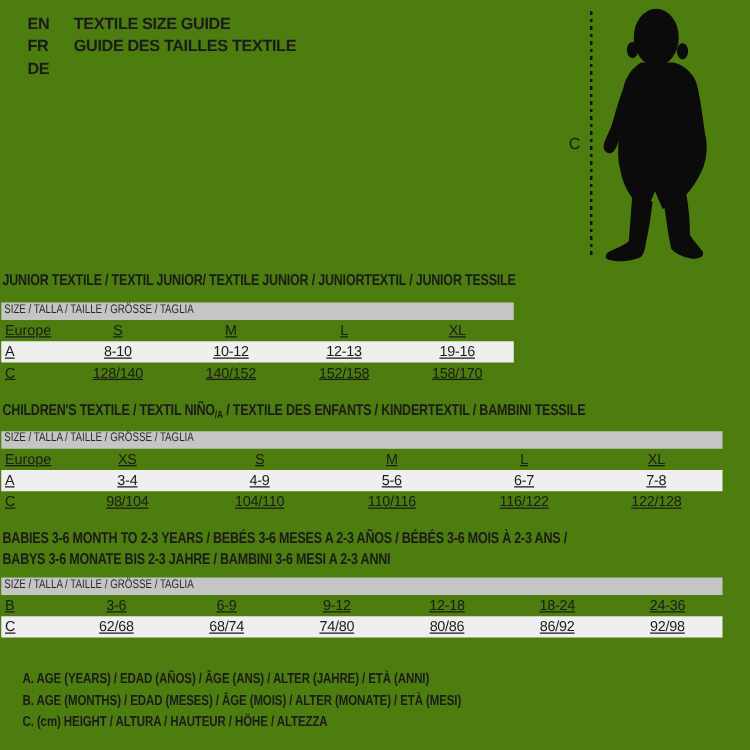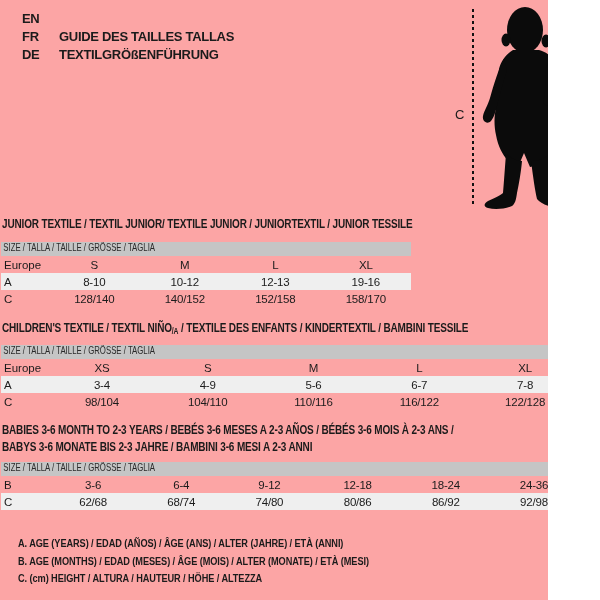--- a/index.html
+++ b/index.html
@@ -1,17 +1,17 @@
 <!DOCTYPE html>
 <html><head>
 <meta charset="utf-8">
 <style>
   html,body { margin:0; padding:0; background:#fff; }
   #canvas {
-    position:relative; width:548px; height:600px; background:#fca5a5;
+    position:relative; width:600px; height:600px; background:#4d7c0f;
     font-family:"Liberation Sans", sans-serif; color:var(--ink,#1b1b1b);
     overflow:hidden;
   }
 
   
   #lang-block { position:absolute; left:22px; top:10px; font-weight:700;
     font-size:13px; line-height:18px; letter-spacing:-0.3px; }
   .lang-row { display:flex; white-space:nowrap; }
   .lang-code { width:37px; }
 
@@ -32,46 +32,46 @@
   .heading-sub { font-size:8.5px; vertical-align:-2px; }
 
   .size-table { position:absolute; left:0; right:0; }
   .s0 .size-table { top:26px; }
   .s1 .size-table { top:25px; }
   .s2 .size-table { top:40px; }
 
   .tbar { height:14px; background:var(--bar,#c5c5c5); display:flex; align-items:flex-start; }
   .tbar-label { font-size:10px; white-space:nowrap; padding-left:3px;
     transform:scaleX(0.78); transform-origin:0 50%; color:#2a2a2a; }
-  .trow { display:flex; align-items:center; height:17px; font-size:11.5px; }
+  .trow { display:flex; align-items:center; height:17px; font-size:11.5px;text-decoration:underline; }
   .trow.shaded { background:var(--shade,#efefef); }
   .rlabel { width:48px; padding-left:3px; box-sizing:border-box; }
   .cell { flex:1; text-align:center; letter-spacing:-0.2px; }
 
   
   #footnotes { position:absolute; left:18px; top:535px; font-weight:700;
     font-size:11.5px; line-height:17.5px; white-space:nowrap;
     transform:scaleX(0.8); transform-origin:0 0; letter-spacing:-0.1px; }
 </style>
 </head>
 <body>
 
 <div id="canvas" style="--ink: #1b1b1b; --bar: #c5c5c5; --shade: #efefef; --silhouette: #0b0b0b;">
 
   <div id="lang-block">
       <div class="lang-row">
         <span class="lang-code">EN</span>
+        <span class="lang-title">TEXTILE SIZE GUIDE</span>
       </div>
       <div class="lang-row">
         <span class="lang-code">FR</span>
-        <span class="lang-title">GUIDE DES TAILLES TALLAS</span>
+        <span class="lang-title">GUIDE DES TAILLES TEXTILE</span>
       </div>
       <div class="lang-row">
         <span class="lang-code">DE</span>
-        <span class="lang-title">TEXTILGRÖßENFÜHRUNG</span>
       </div>
     </div>
 
   <div id="measure-line"></div>
   <div id="measure-label">C</div>
 
   <svg id="baby-svg" width="115" height="210" viewBox="0 0 115 210" aria-hidden="true">
     <g fill="#0b0b0b">
       <ellipse cx="46" cy="26" rx="18" ry="23"></ellipse>
       <ellipse cx="27" cy="36" rx="4.5" ry="6.5"></ellipse>
@@ -164,21 +164,21 @@
         <div class="heading-line"><span>BABIES 3-6 MONTH TO 2-3 YEARS / BEBÉS 3-6 MESES A 2-3 AÑOS / BÉBÉS 3-6 MOIS À 2-3 ANS /</span></div>
         <div class="heading-line"><span>BABYS 3-6 MONATE BIS 2-3 JAHRE / BAMBINI 3-6 MESI A 2-3 ANNI</span></div>
       </div>
     <div class="size-table">
         <div class="tbar">
           <span class="tbar-label">SIZE / TALLA / TAILLE / GRÖSSE / TAGLIA</span>
         </div>
         <div class="trow">
           <span class="rlabel">B</span>
           <span class="cell">3-6</span>
-          <span class="cell">6-4</span>
+          <span class="cell">6-9</span>
           <span class="cell">9-12</span>
           <span class="cell">12-18</span>
           <span class="cell">18-24</span>
           <span class="cell">24-36</span>
         </div>
         <div class="trow shaded">
           <span class="rlabel">C</span>
           <span class="cell">62/68</span>
           <span class="cell">68/74</span>
           <span class="cell">74/80</span>

